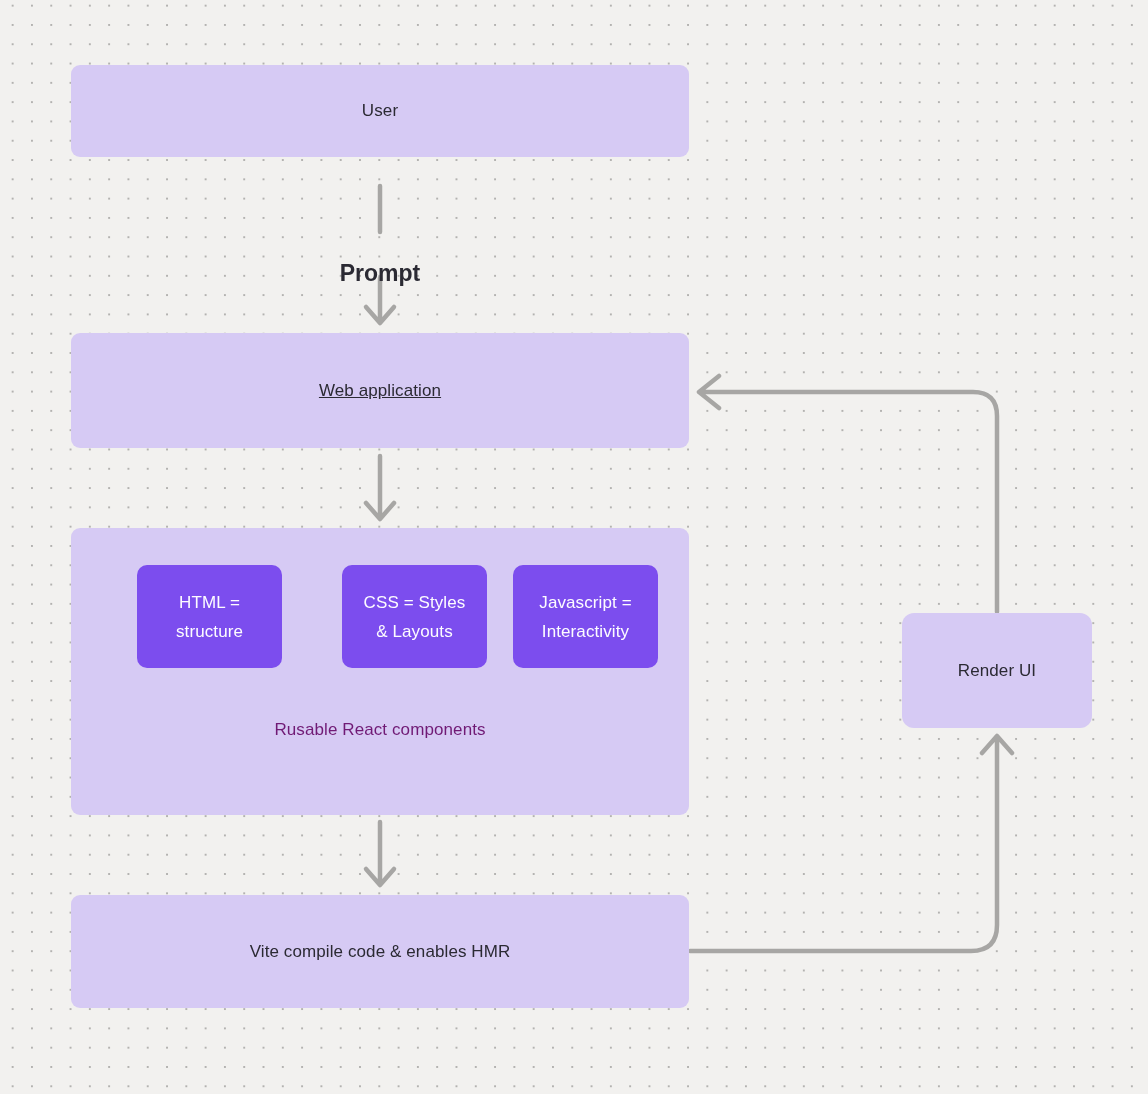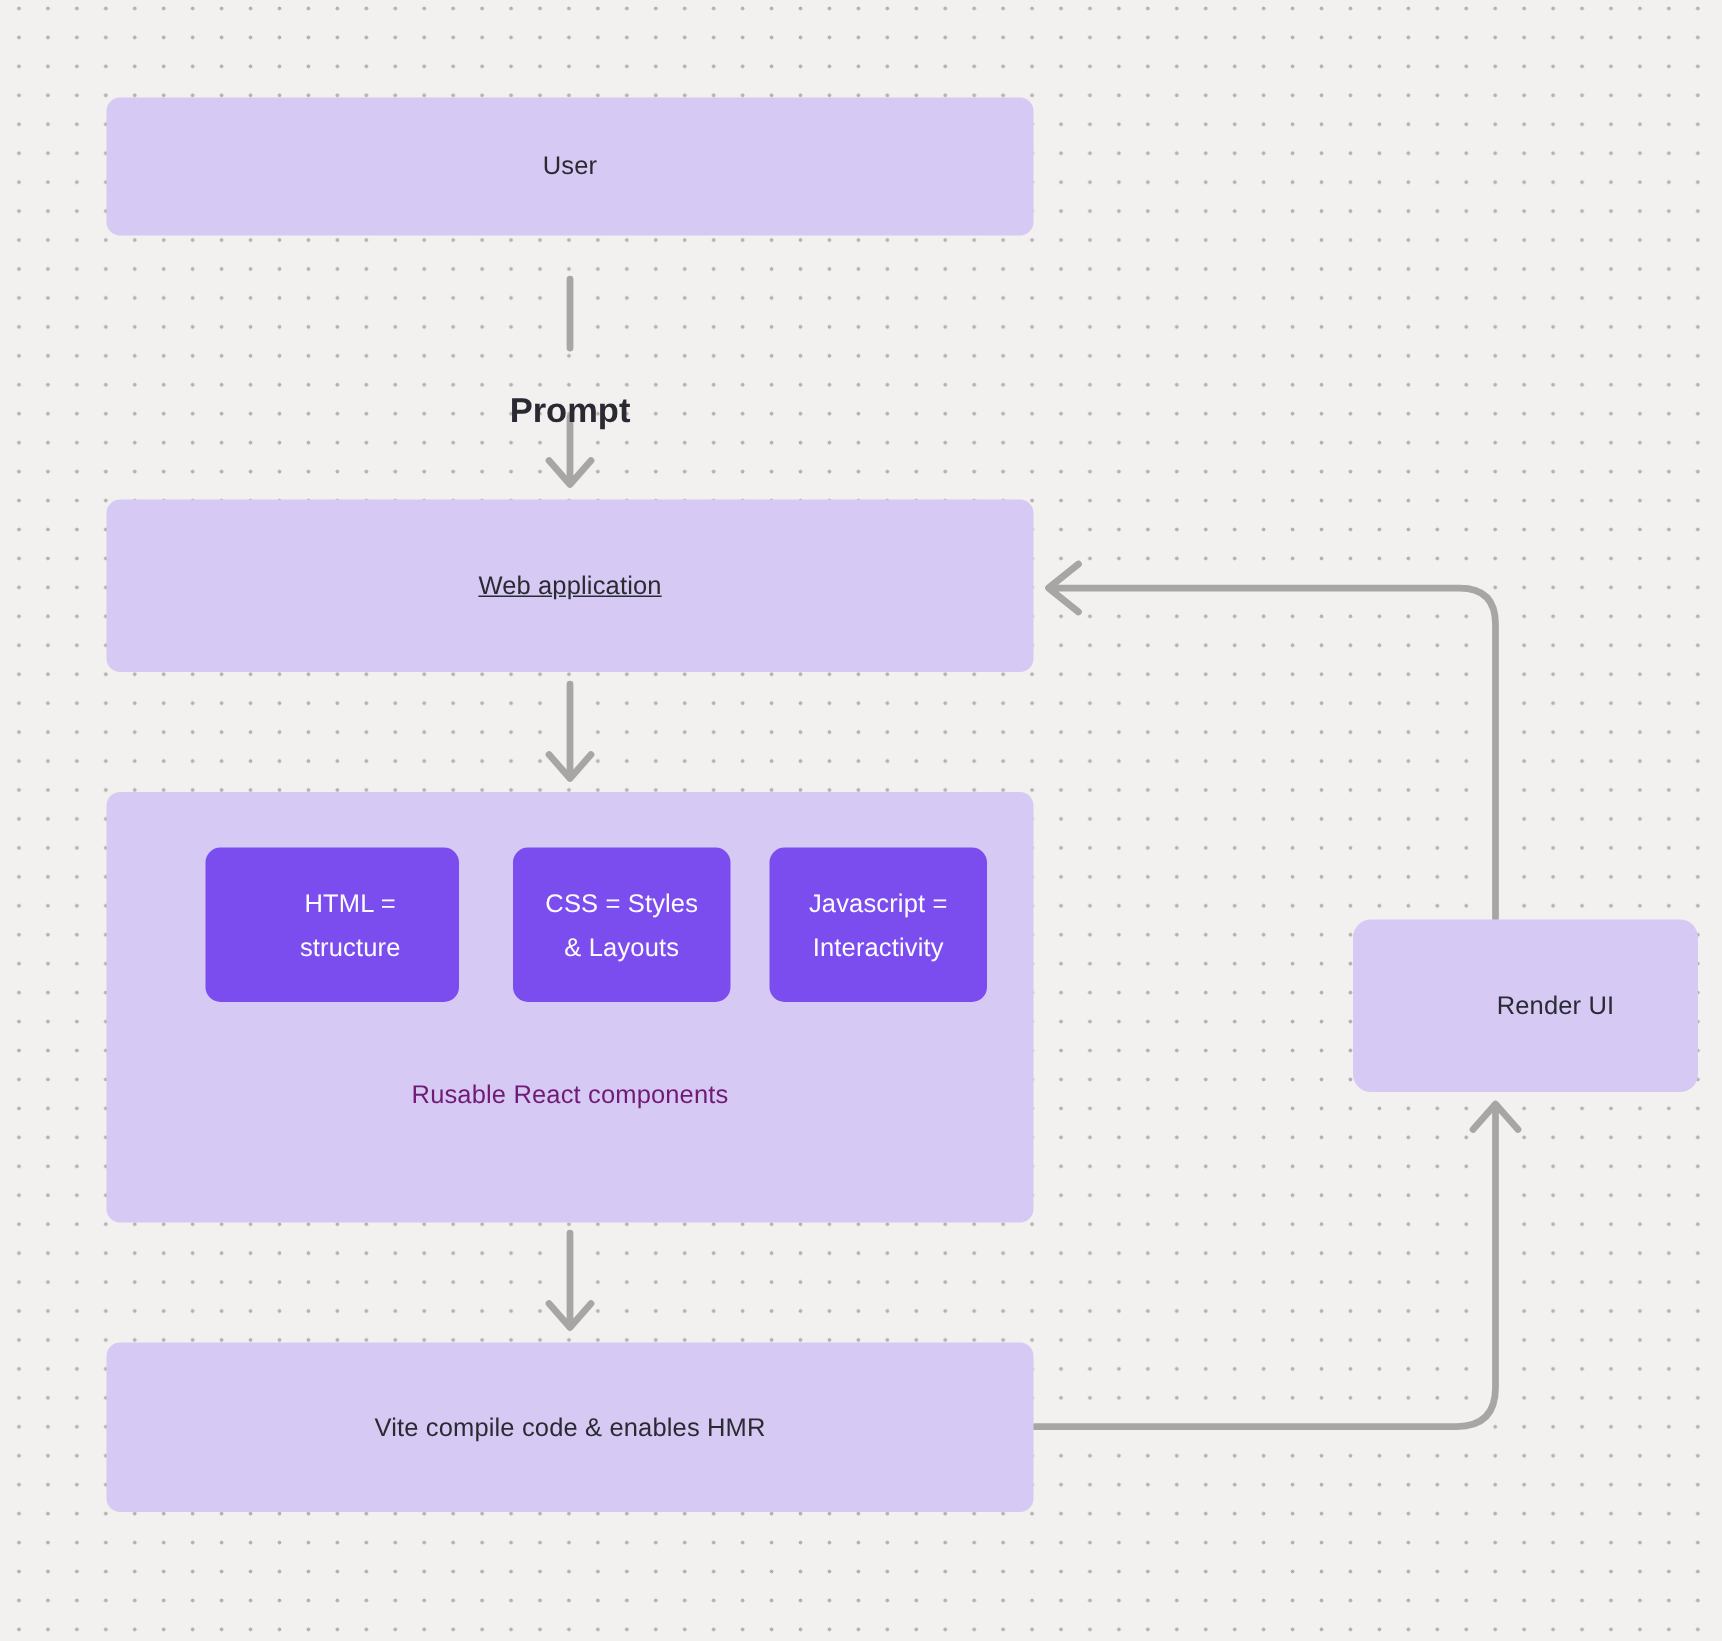--- a/index.html
+++ b/index.html
@@ -27,40 +27,40 @@
     text-align: center;
     color: #2b2a33;
     font-size: 17px;
     font-weight: 500;
     letter-spacing: 0.1px;
   }
   .node-user          { left: 71px;  top: 65px;  width: 618px; height: 92px; }
   .node-web-app       { left: 71px;  top: 333px; width: 618px; height: 115px; text-decoration: underline; }
   .node-container     { left: 71px;  top: 528px; width: 618px; height: 287px; display: block; }
   .node-vite          { left: 71px;  top: 895px; width: 618px; height: 113px; }
-  .node-render-ui     { left: 902px; top: 613px; width: 190px; height: 115px; border-radius: 12px; padding-left: 40px; }
+  .node-render-ui     { left: 902px; top: 613px; width: 190px; height: 115px; border-radius: 12px; }
 
   .inner-node {
     position: absolute;
     top: 37px;
     width: 145px;
     height: 103px;
     background: #7c4dee;
     border-radius: 10px;
     display: flex;
     align-items: center;
     justify-content: center;
     text-align: center;
     color: #fdfcff;
     font-size: 17px;
     font-weight: 500;
     line-height: 29px;
     white-space: pre-line;
   }
-  .inner-html { left: 66px; padding-left: 24px; }
+  .inner-html { left: 66px; }
   .inner-css  { left: 227px; margin-left: 44px; }
   .inner-js   { left: 406px; margin-left: 36px; }
 
   .container-label {
     position: absolute;
     left: 0;
     top: 188px;
     width: 100%;
     height: 28px;
     display: flex;

